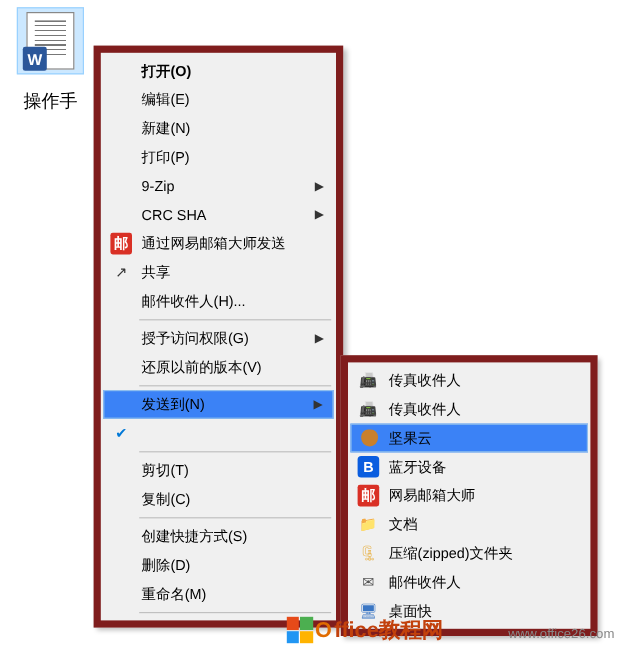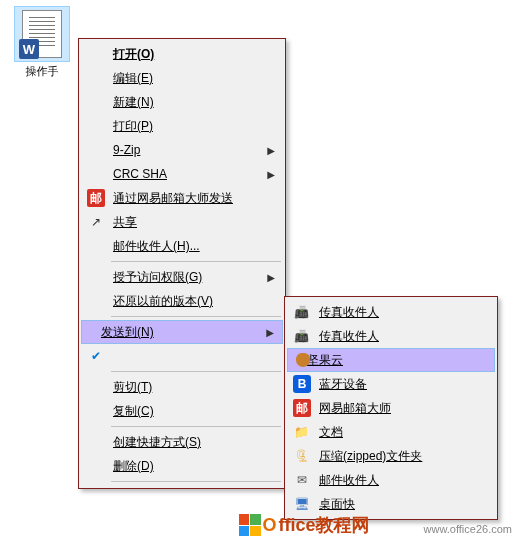--- a/index.html
+++ b/index.html
@@ -19,21 +19,21 @@
     top: 6px; left: 10px;
     width: 64px; text-align: center;
   }
   .file .sel {
     width: 56px; height: 56px;
     background: #cce8ff;
     border: 1px solid #99d1ff;
     margin: 0 auto;
     display: flex; align-items: center; justify-content: center;
   }
-  .file .lbl { font-size: 11px; margin-top: 2px; color:#000; }
+  .file .lbl { font-size: 15px; margin-top: 13px; color:#000; }
   .docpage {
     width: 40px; height: 48px;
     background: #fff;
     border: 1px solid #888;
     position: relative;
   }
   .docpage::before {
     content:"";
     position:absolute; top:6px; left:6px; right:6px; height:32px;
     background: repeating-linear-gradient(#777 0 1px, transparent 1px 4px);
@@ -42,35 +42,34 @@
     position:absolute; left:-4px; bottom:-2px;
     width:20px; height:20px; background:#2b579a;
     color:#fff; font-weight:bold; font-size:13px;
     display:flex; align-items:center; justify-content:center;
     border-radius:2px;
   }
   
   .menu {
     position: absolute;
     background: #f0f0f0;
-    border: 1px solid #7f1d1d;
+    border: 6px solid #7f1d1d;
     box-shadow: 3px 3px 4px rgba(0,0,0,.25);
     padding: 3px 2px;
-    text-decoration: underline;
   }
   .menu1 { top: 38px; left: 78px; width: 208px; }
   .menu2 { top: 296px; left: 284px; width: 214px; }
   .mi {
     display: flex; align-items: center;
     height: 24px;
     padding: 0 22px 0 32px;
     position: relative;
     white-space: nowrap;
   }
-  .mi.hover { background: #c4b5fd; border:1px solid #8dbdee; height:24px; padding-left:19px; padding-right:21px; }
+  .mi.hover { background: #3b82f6; border:1px solid #8dbdee; height:24px; padding-left:31px; padding-right:21px; }
   .mi .arrow {
     position: absolute; right: 8px; top: 50%; transform: translateY(-50%);
     font-size: 10px; color:#333;
   }
   .mi .ic {
     position: absolute; left: 6px; top: 50%; transform: translateY(-50%);
     width: 18px; height: 18px;
     display:flex; align-items:center; justify-content:center;
     font-size: 12px;
   }
@@ -173,20 +172,23 @@
   <div class="mi">
       <span>复制(C)</span>
     </div>
   <div class="sep"></div>
   <div class="mi">
       <span>创建快捷方式(S)</span>
     </div>
   <div class="mi">
       <span>删除(D)</span>
     </div>
+  <div class="mi">
+      <span>重命名(M)</span>
+    </div>
   <div class="sep"></div>
 </div>
 
 <div class="menu menu2">
   <div class="mi">
       <span class="ic ic-fax">📠</span>
       <span>传真收件人</span>
     </div>
   <div class="mi">
       <span class="ic ic-fax">📠</span>

